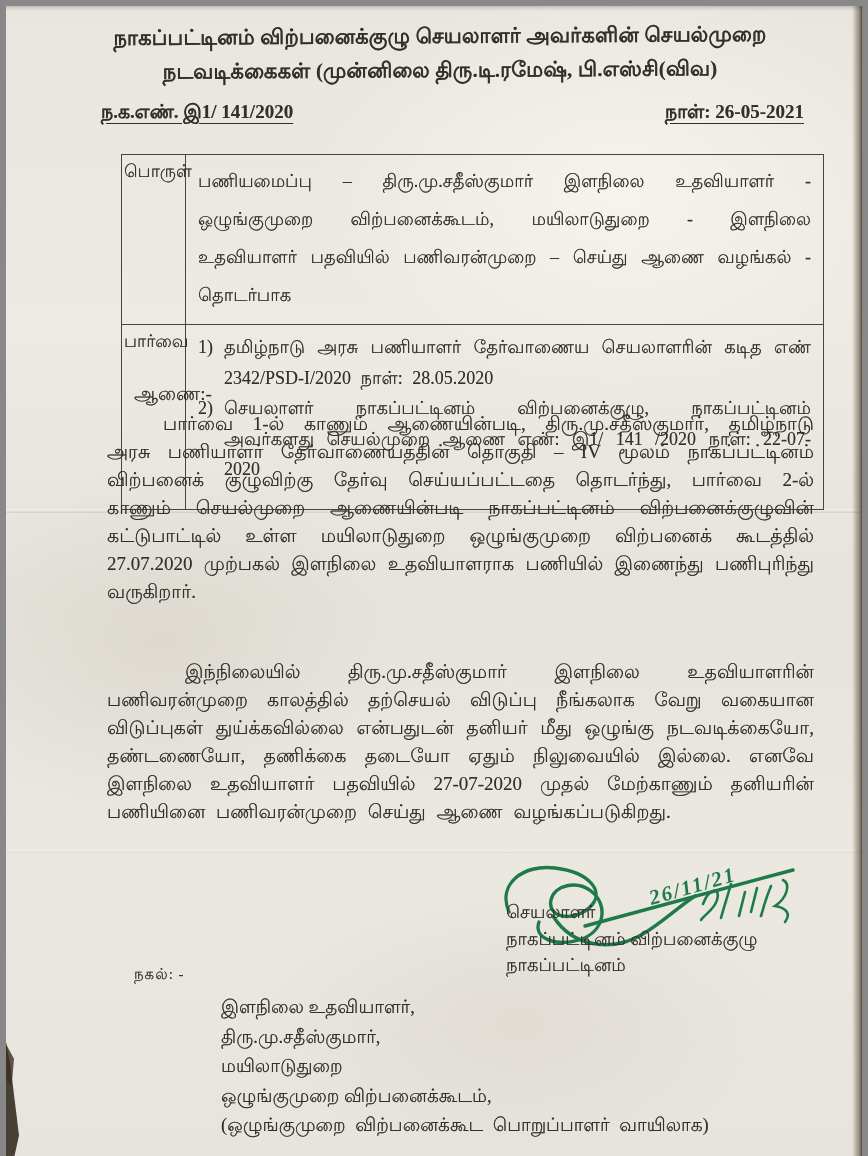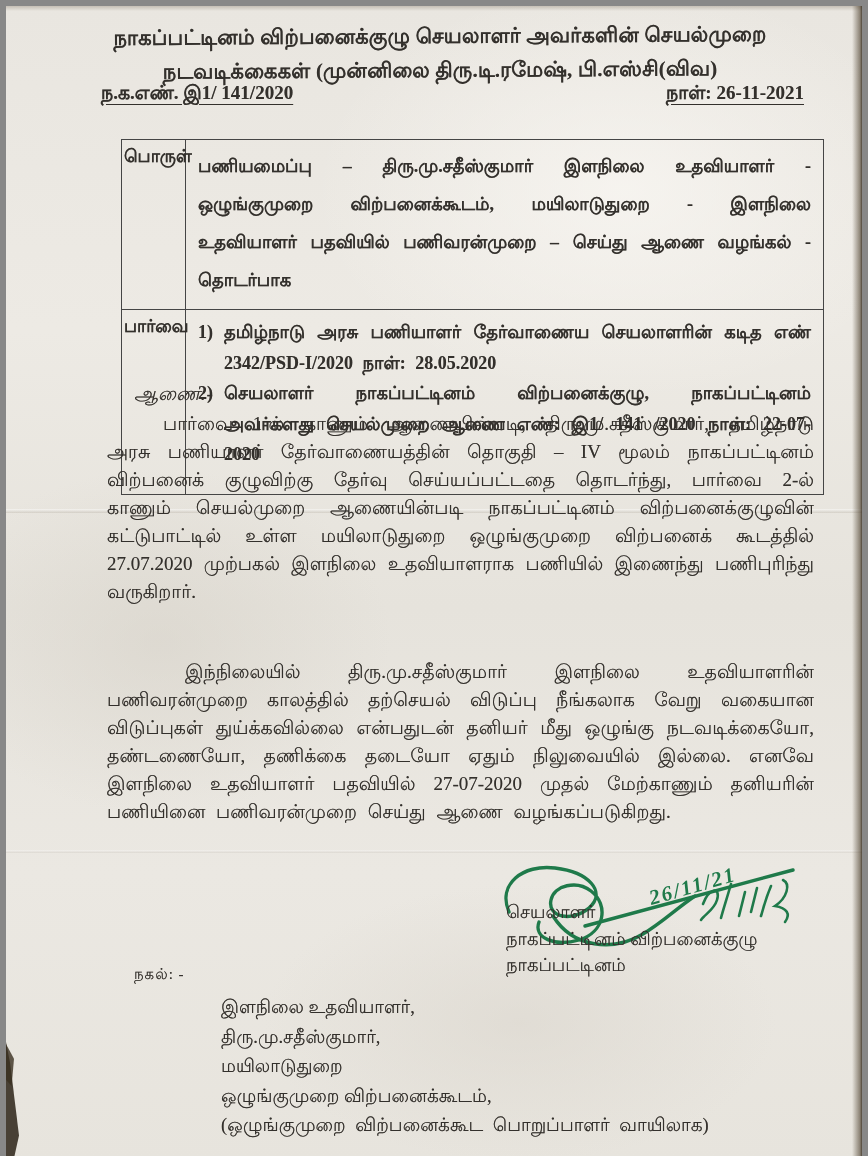--- a/index.html
+++ b/index.html
@@ -27,41 +27,41 @@
     clip-path:polygon(0 0,32% 18%,100% 78%,55% 100%,0 100%); opacity:.85; }
   .edge-bl2 { position:absolute; left:0; top:1038px; width:8px; height:42px; background:#3a2f20;
     clip-path:polygon(0 0,100% 35%,70% 100%,0 85%); opacity:.8; }
   .edge-top { position:absolute; top:0; left:0; width:100%; height:5px;
     background:linear-gradient(180deg,rgba(130,118,100,.35),rgba(130,118,100,0)); }
 
   
   .title { position:absolute; top:13px; left:84px; width:700px; text-align:center;
     font-size:21px; font-weight:600; line-height:34px; letter-spacing:.2px;
     transform:rotate(-.35deg); }
-  .ref-row { position:absolute; top:76px; left:95px; right:58px;
+  .ref-row { position:absolute; top:95px; left:95px; right:58px;
     display:flex; justify-content:space-between; font-size:19px; font-weight:600; }
   .ref-row .u { text-decoration:underline; text-underline-offset:5px; }
 
   
-  .doc-table { position:absolute; top:133px; left:115px; width:703px;
-    border:1.6px solid #454545; font-size:18px;font-weight:bold; }
+  .doc-table { position:absolute; top:148px; left:115px; width:703px;
+    border:1.6px solid #454545; font-size:18px; }
   .trow { display:flex; }
   .trow + .trow { border-top:1.6px solid #454545; }
   .tlabel { width:64px; flex:0 0 64px; border-right:1.6px solid #454545;
     padding:6px 1px 0 2px; font-size:17.5px; }
   .tcontent { flex:1; padding:7px 12px 10px 12px; }
   .subject-text { line-height:38px; text-align:justify; text-align-last:left;
     word-spacing:7px; min-height:104px; }
   .ref-items { line-height:30.5px; padding-bottom:24px; }
   .ref-item { display:flex; text-align:justify; word-spacing:5px; }
   .ref-item .no { flex:0 0 26px; }
   .ref-item .txt { flex:1; text-align:justify; text-align-last:left; }
 
   
-  .order-heading { position:absolute; top:377px; left:128px; font-size:19px;font-style:italic; }
+  .order-heading { position:absolute; top:377px; left:128px; font-size:19px; }
   .para { position:absolute; left:101px; width:707px; font-size:19px; line-height:28px;
     text-align:justify; text-align-last:left; word-spacing:6px; }
   .para1 { top:404px; text-indent:56px; }
   .para2 { top:652px; text-indent:78px; }
 
   
   .sig-svg { position:absolute; top:850px; left:485px; width:332px; height:92px; }
   .sig-date { position:absolute; top:868px; left:642px; font-size:21px; font-style:italic;
     color:#1f7a4a; transform:rotate(-16deg); letter-spacing:2px; text-shadow:none;
     font-weight:600; }
@@ -82,21 +82,21 @@
   <div class="crease c1"></div>
   <div class="crease c2"></div>
 
   <div class="title">
     <div>நாகப்பட்டினம் விற்பனைக்குழு செயலாளர் அவர்களின் செயல்முறை</div>
     <div>நடவடிக்கைகள் (முன்னிலை திரு.டி.ரமேஷ், பி.எஸ்சி(விவ)</div>
   </div>
 
   <div class="ref-row">
     <span class="u">ந.க.எண். இ1/ 141/2020</span>
-    <span class="u">நாள்: 26-11-2021</span>
+    <span class="u">நாள்: 26-05-2021</span>
   </div>
 
   <div class="doc-table">
     <div class="trow">
       <div class="tlabel">பொருள்</div>
       <div class="tcontent subject-text">பணியமைப்பு – திரு.மு.சதீஸ்குமார் இளநிலை உதவியாளர் - ஒழுங்குமுறை விற்பனைக்கூடம், மயிலாடுதுறை - இளநிலை உதவியாளர் பதவியில் பணிவரன்முறை – செய்து ஆணை வழங்கல் - தொடர்பாக</div>
     </div>
     <div class="trow">
       <div class="tlabel">பார்வை</div>
       <div class="tcontent ref-items">

